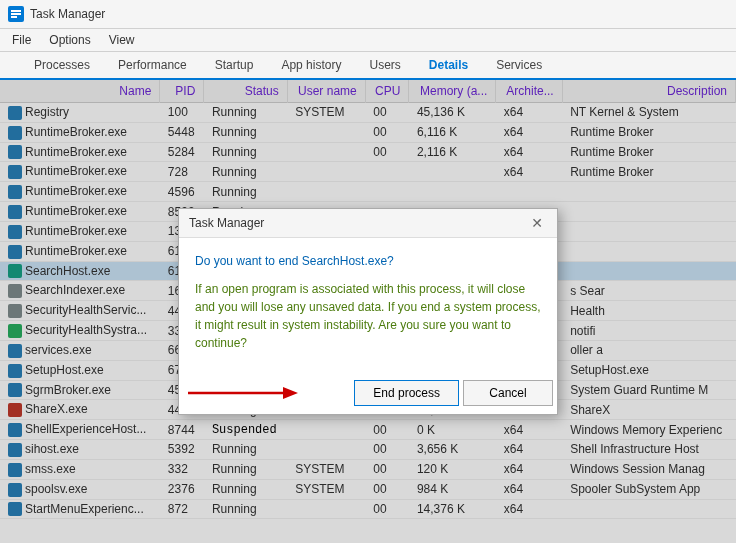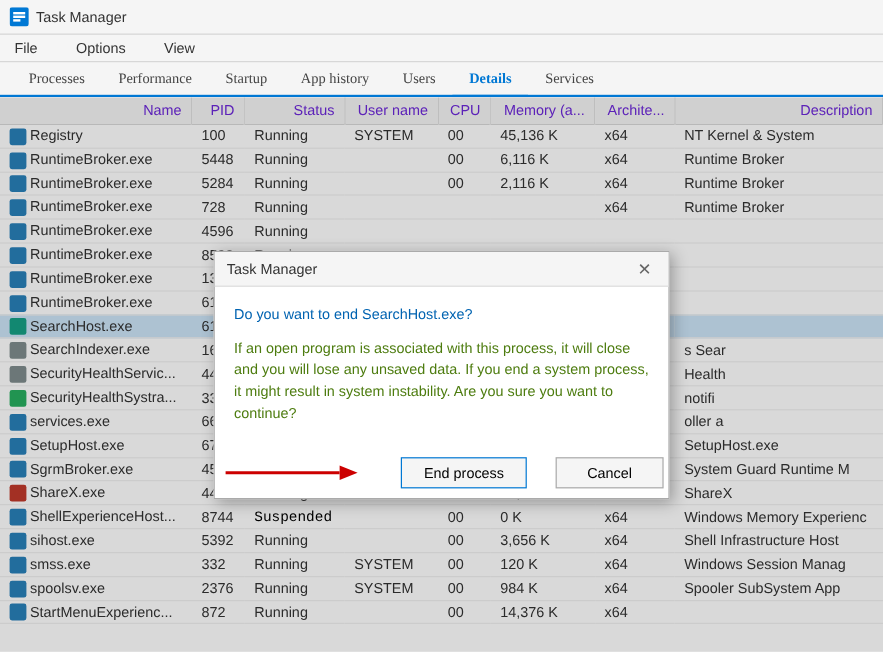--- a/index.html
+++ b/index.html
@@ -25,36 +25,35 @@
       font-size: 12px;
       color: #333;
     }
 
     
     .menu-bar {
       background: #f5f5f5;
       border-bottom: 1px solid #d0d0d0;
       padding: 2px 4px;
       display: flex;
-      gap: 16px;
+      gap: 2px;
     }
     .menu-item {
       padding: 2px 8px;
       font-size: 12px;
       color: #333;
       cursor: pointer;
     }
 
     
     .tab-bar {
       background: #f5f5f5;
       border-bottom: 2px solid #0078d4;
       display: flex;
-      padding: 0 10px;
-      font-family: Liberation Serif, serif;
+      padding: 0 20px;
     }
     .tab {
       padding: 6px 14px;
       font-size: 12px;
       color: #444;
       cursor: pointer;
       border-bottom: 2px solid transparent;
       margin-bottom: -2px;
     }
     .tab.active {
@@ -165,21 +164,21 @@
     .modal-text {
       color: #4d7c0f;
       font-size: 12px;
       line-height: 1.5;
       margin-bottom: 16px;
     }
     .modal-buttons {
       display: flex;
       justify-content: flex-end;
       align-items: center;
-      gap: 24px;
+      gap: 4px;
       padding: 0 4px 8px;
     }
     .arrow-container {
       flex: 1;
       display: flex;
       align-items: center;
     }
     .btn {
       padding: 5px 18px;
       font-size: 12px;

